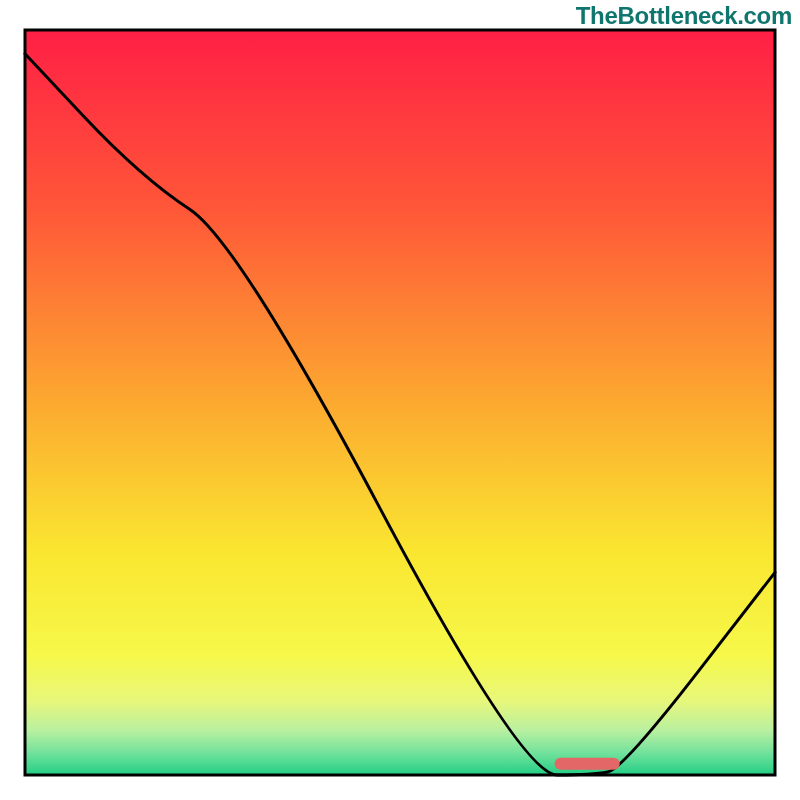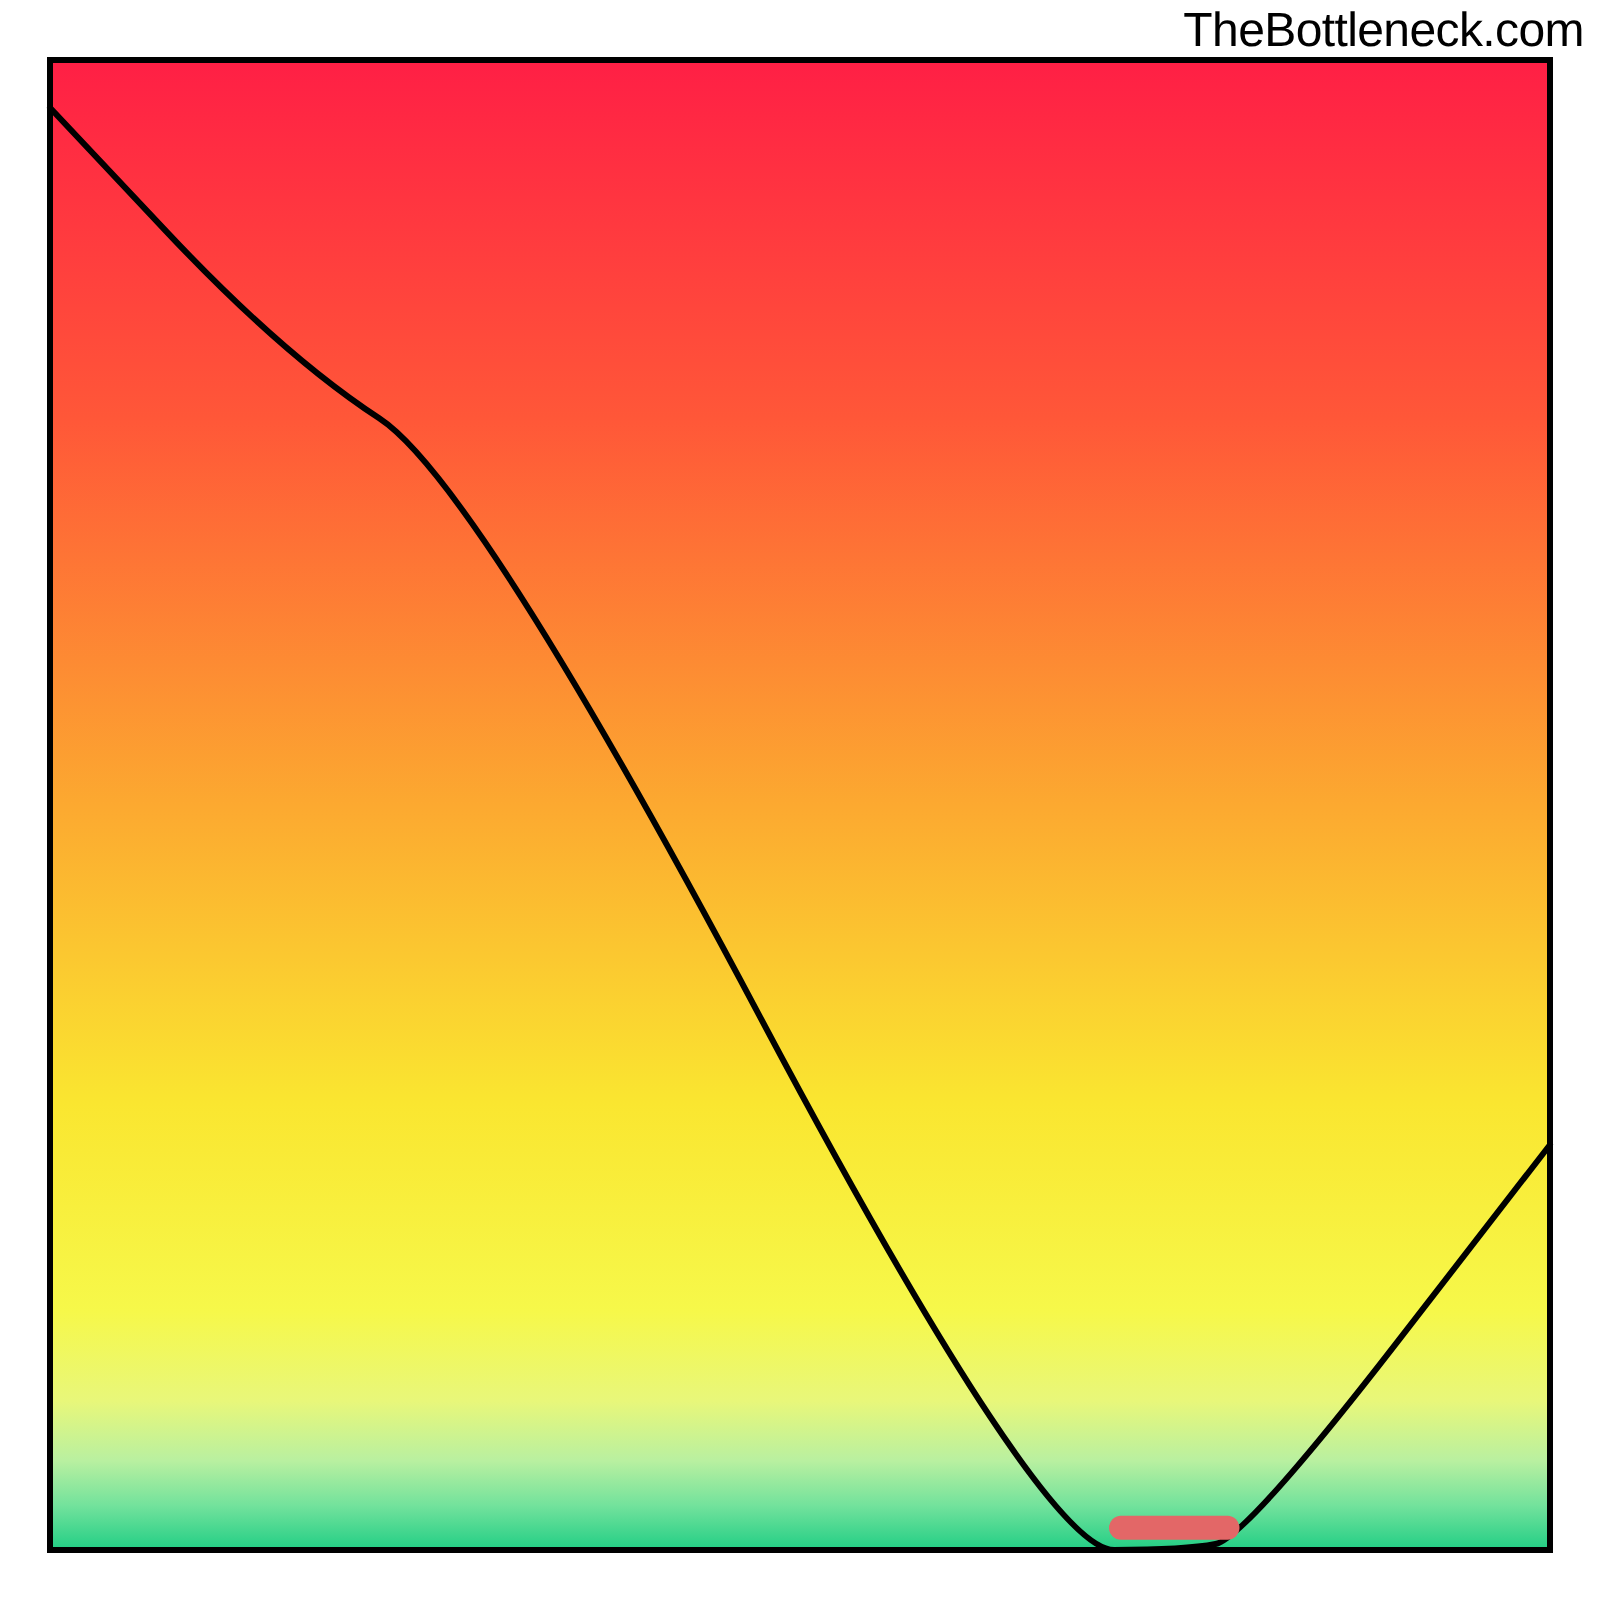--- a/index.html
+++ b/index.html
@@ -13,22 +13,22 @@
   .chart-container {
     position: relative;
     width: 800px;
     height: 800px;
   }
   .watermark {
     position: absolute;
     top: 2px;
     right: 8px;
     font-size: 24px;
-    font-weight: 400;
-    color: #000000;
+    font-weight: 700;
+    color: #0f766e;
     letter-spacing: -0.3px;
     z-index: 10;
   }
   svg.plot {
     position: absolute;
     top: 0;
     left: 0;
     width: 800px;
     height: 800px;
   }

